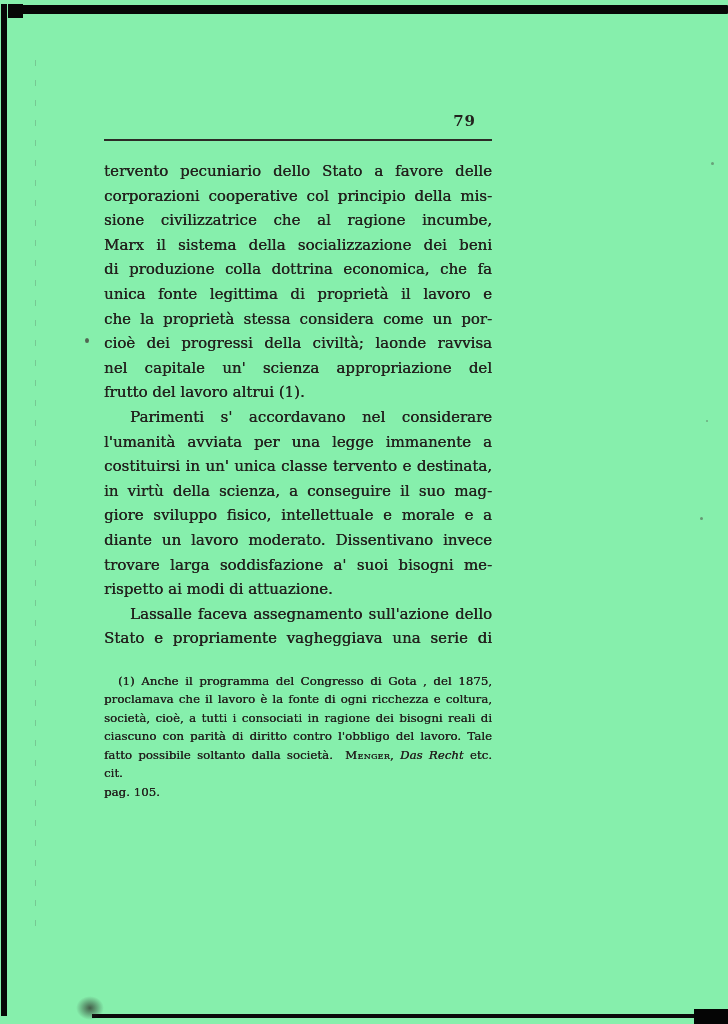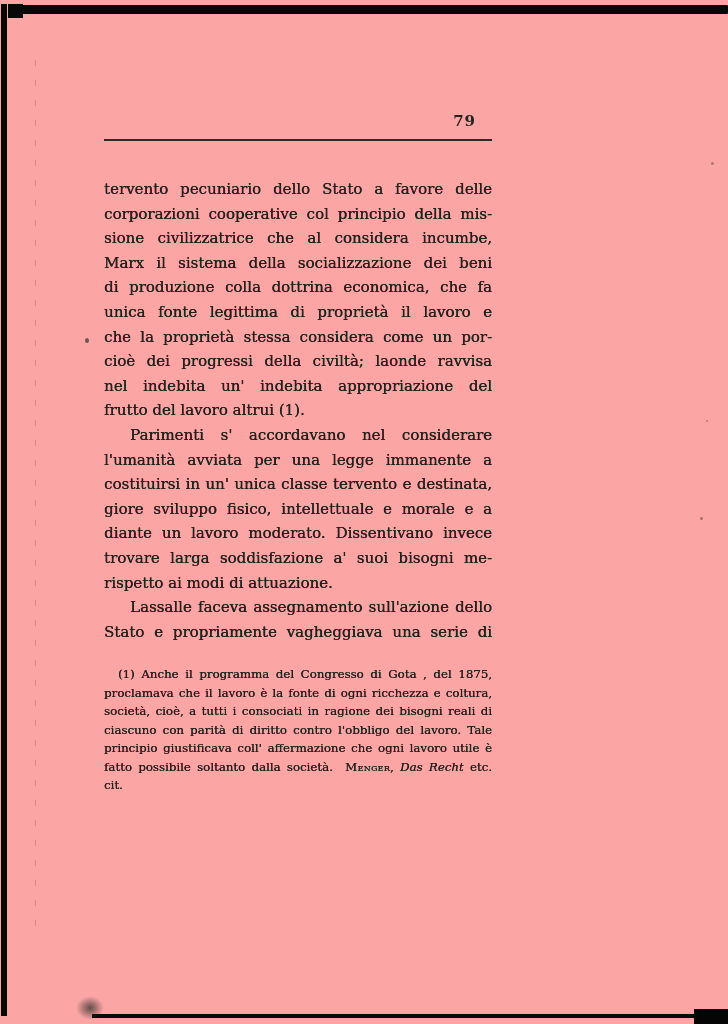--- a/index.html
+++ b/index.html
@@ -1,20 +1,20 @@
 <!DOCTYPE html>
 <html><head>
 <meta charset="utf-8">
 <style>
   html, body { margin: 0; padding: 0; }
   .page {
     position: relative;
     width: 728px;
     height: 1024px;
-    background: #fca5a5;
+    background: #86efac;
     overflow: hidden;
     font-family: "DejaVu Serif", serif;
     color: #23221e;
   }
   
   .scan-top    { position:absolute; top:5px; left:10px; right:0; height:9px; background:#070707; border-radius:1px; }
   .scan-top-thick { position:absolute; top:4px; left:8px; width:15px; height:14px; background:#070707; }
   .scan-left   { position:absolute; top:4px; left:1px; width:6px; height:1012px; background:#070707; }
   .scan-bottom { position:absolute; bottom:6px; left:92px; right:0; height:4px; background:#0a0a0a; }
   .scan-corner-br { position:absolute; right:0; bottom:0; width:34px; height:15px; background:#050505; }
@@ -41,21 +41,21 @@
     font-weight: bold;
     font-size: 15px;
     letter-spacing: 1px;
   }
   .rule {
     height: 0;
     border-bottom: 2px solid #2c2b27;
     margin-top: 9px;
   }
   .main-text {
-    margin-top: 36px;
+    margin-top: 18px;
     font-size: 15px;
     line-height: 24.6px;
     text-shadow: 0.3px 0 0 currentColor;
   }
   .footnote {
     margin-top: 19px;
     font-size: 11.8px;
     line-height: 18.5px;
     text-shadow: 0.2px 0 0 currentColor;
   }
@@ -83,48 +83,49 @@
   <div class="speck s3"></div>
   <div class="speck s4"></div>
 
   <div class="content">
     <div class="page-number">79</div>
     <div class="rule"></div>
     <div class="main-text">
         <div class="para">
           <div class="line">tervento pecuniario dello Stato a favore delle</div>
           <div class="line">corporazioni cooperative col principio della mis-</div>
-          <div class="line">sione civilizzatrice che al considera incumbe,</div>
+          <div class="line">sione civilizzatrice che al ragione incumbe,</div>
           <div class="line">Marx il sistema della socializzazione dei beni</div>
           <div class="line">di produzione colla dottrina economica, che fa</div>
           <div class="line">unica fonte legittima di proprietà il lavoro e</div>
           <div class="line">che la proprietà stessa considera come un por-</div>
           <div class="line">cioè dei progressi della civiltà; laonde ravvisa</div>
-          <div class="line">nel indebita un' indebita appropriazione del</div>
+          <div class="line">nel capitale un' scienza appropriazione del</div>
           <div class="line relax-last">frutto del lavoro altrui (1).</div>
         </div>
         <div class="para">
           <div class="line first-indent">Parimenti s' accordavano nel considerare</div>
           <div class="line">l'umanità avviata per una legge immanente a</div>
           <div class="line">costituirsi in un' unica classe tervento e destinata,</div>
+          <div class="line">in virtù della scienza, a conseguire il suo mag-</div>
           <div class="line">giore sviluppo fisico, intellettuale e morale e a</div>
           <div class="line">diante un lavoro moderato. Dissentivano invece</div>
           <div class="line">trovare larga soddisfazione a' suoi bisogni me-</div>
           <div class="line relax-last">rispetto ai modi di attuazione.</div>
         </div>
         <div class="para">
           <div class="line first-indent">Lassalle faceva assegnamento sull'azione dello</div>
           <div class="line">Stato e propriamente vagheggiava una serie di</div>
         </div>
       </div>
     <div class="footnote">
         <div class="para">
           <div class="line first-indent">(1) Anche il programma del Congresso di Gota , del 1875,</div>
           <div class="line">proclamava che il lavoro è la fonte di ogni ricchezza e coltura,</div>
           <div class="line">società, cioè, a tutti i consociati in ragione dei bisogni reali di</div>
           <div class="line">ciascuno con parità di diritto contro l'obbligo del lavoro. Tale</div>
-          <div class="line">principio giustificava coll' affermazione che ogni lavoro utile è</div>
           <div class="line"><span>fatto possibile soltanto dalla società. </span><span class="seg-smallcaps">Menger</span><span>, </span><span class="seg-italic">Das Recht</span><span> etc. cit.</span></div>
+          <div class="line relax-last">pag. 105.</div>
         </div>
       </div>
   </div>
 
 </div>
 
 </body></html>

